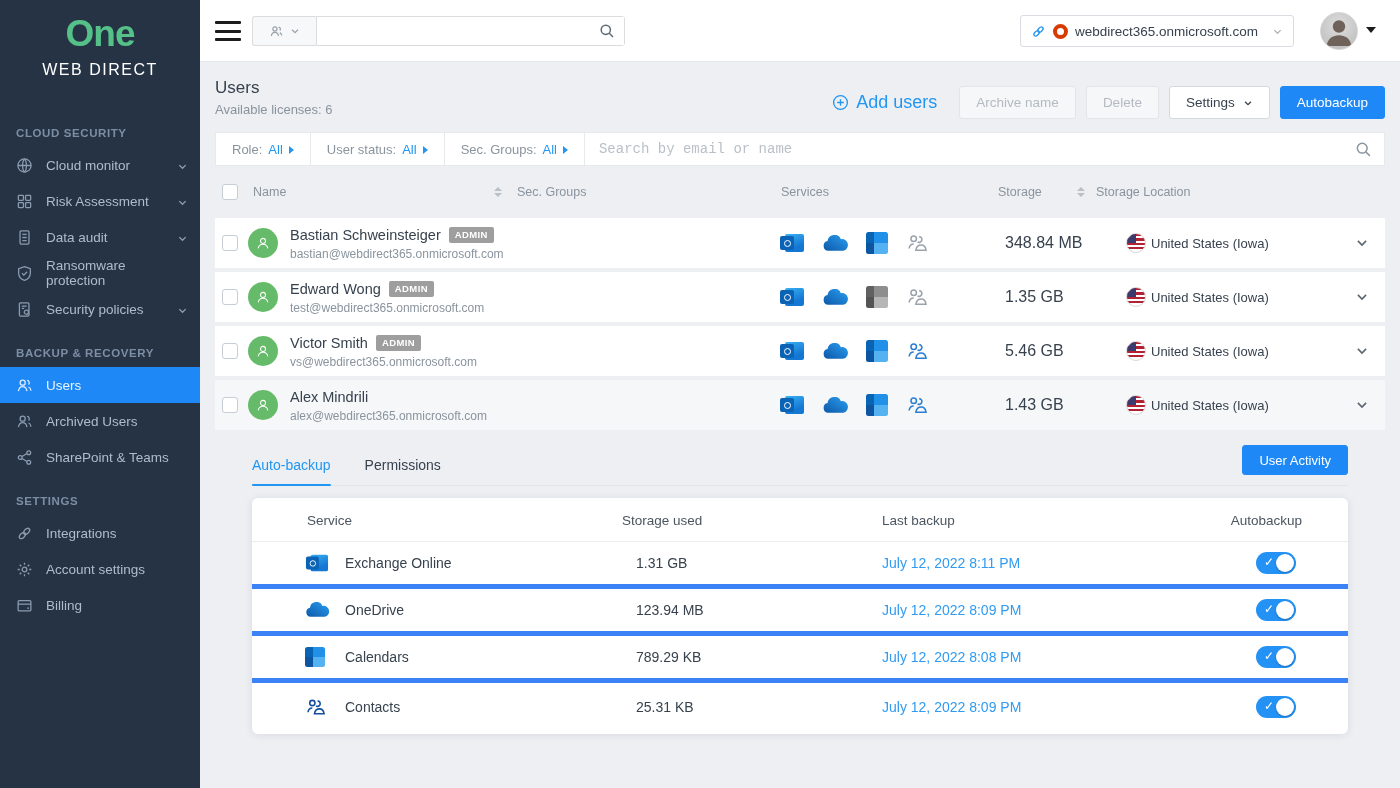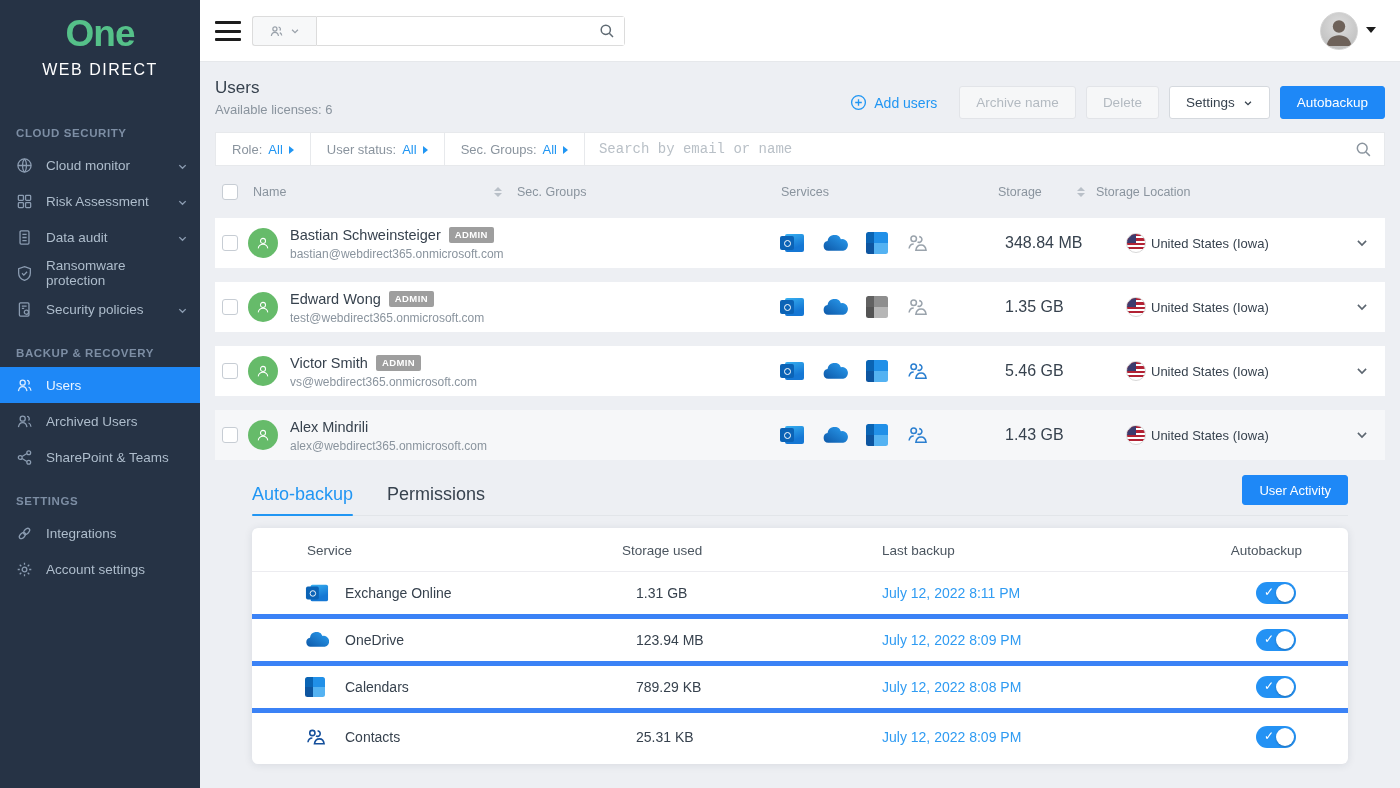--- a/index.html
+++ b/index.html
@@ -37,21 +37,21 @@
   .avatar { position:absolute; left:1120px; top:12px; width:38px; height:38px; border-radius:50%; overflow:hidden; background:radial-gradient(circle at 50% 35%, #dedede, #b9b9b9); border:1px solid #d6d6d6; cursor:pointer; }
   .caret-dn { position:absolute; left:1166px; top:27px; width:0; height:0; border-left:5px solid transparent; border-right:5px solid transparent; border-top:6px solid #1c1c1c; cursor:pointer; }
 
   .content { flex:1; background:#edeff3; padding:0 15px; position:relative; }
 
   
   .pagehead { position:relative; height:70px; }
   .ptitle { position:absolute; left:0; top:16px; font-size:17px; color:#37424e; font-weight:500; }
   .plic { position:absolute; left:0; top:40px; font-size:13px; color:#8a949e; }
   .actions { position:absolute; right:0; top:24px; display:flex; align-items:center; gap:10px; }
-  .addusers { display:flex; align-items:center; gap:7px; color:#2196f3; font-size:14px; cursor:pointer; margin-right:12px; }
+  .addusers { display:flex; align-items:center; gap:7px; color:#2196f3; font-size:18px; cursor:pointer; margin-right:12px; }
   .btn { height:33px; border-radius:3px; font-size:13.5px; display:inline-flex; align-items:center; justify-content:center; padding:0 16px; cursor:pointer; font-family:"Liberation Sans",sans-serif; }
   .btn.disabled { background:#f6f7f8; border:1px solid #e2e4e8; color:#b3bac1; cursor:default; }
   .btn.white { background:#fff; border:1px solid #d5d9de; color:#37424e; gap:8px; }
   .btn.blue { background:#1e88f7; border:1px solid #1e88f7; color:#fff; }
 
   
   .filterbar { height:34px; background:#fff; border:1px solid #e7e9ec; display:flex; align-items:stretch; }
   .fseg { display:flex; align-items:center; gap:6px; padding:0 16px; border-right:1px solid #e7e9ec; font-size:13px; color:#8a949e; cursor:pointer; }
   .fseg .fval { color:#2196f3; }
   .fplay { width:0; height:0; border-top:4px solid transparent; border-bottom:4px solid transparent; border-left:5px solid #2196f3; margin-top:1px; }
@@ -61,42 +61,42 @@
   .fsearch .mag { position:absolute; right:12px; top:8px; }
 
   
   .thead { position:relative; height:52px; }
   .thcell { position:absolute; top:50%; transform:translateY(-50%); font-size:12.5px; color:#8a949e; }
   .sort { position:absolute; top:50%; transform:translateY(-50%); display:flex; flex-direction:column; gap:2px; cursor:pointer; }
   .sort i { width:0; height:0; border-left:4px solid transparent; border-right:4px solid transparent; }
   .sort .up { border-bottom:4px solid #b9c0c8; }
   .sort .dn { border-top:4px solid #b9c0c8; }
   .checkbox { position:absolute; left:7px; top:50%; transform:translateY(-50%); width:16px; height:16px; border:1.5px solid #c7cdd4; border-radius:3px; background:#fff; cursor:pointer; }
-  .trow { position:relative; height:50px; background:#fff; margin-bottom:14px; cursor:pointer; }
+  .trow { position:relative; height:50px; background:#fff; margin-bottom:4px; cursor:pointer; }
   .trow.selected { background:#f6f7f9; }
   .gavatar { position:absolute; left:33px; top:50%; transform:translateY(-50%); width:30px; height:30px; border-radius:50%; background:#66bb6a; display:flex; align-items:center; justify-content:center; }
   .nameblock { position:absolute; left:75px; top:8px; }
   .uname { font-size:14.5px; color:#37424e; font-weight:500; display:inline; }
   .badge { display:inline-block; background:#9e9e9e; color:#fff; font-size:9.5px; font-weight:bold; letter-spacing:.4px; padding:2.5px 6px; border-radius:2px; margin-left:8px; vertical-align:2px; }
   .badge:empty { display:none; }
   .uemail { font-size:12px; color:#8a949e; margin-top:3px; }
   .svcs { position:absolute; left:565px; top:50%; transform:translateY(-50%); display:flex; align-items:center; gap:18px; }
   .svc { display:inline-flex; }
   .svc[data-state="off"] { filter:grayscale(1) brightness(1.12); }
   .svc-contacts { color:#2b7fd0; }
   .svc-contacts[data-state="off"] { color:#9aa3ac; filter:none; }
   .storval { position:absolute; left:790px; top:50%; transform:translateY(-50%); font-size:16px; color:#37424e; }
   .flag { position:absolute; left:911px; top:50%; transform:translateY(-50%); width:20px; height:20px; border-radius:50%; overflow:hidden; background:repeating-linear-gradient(180deg,#b22234 0 2.2px,#fff 2.2px 4.4px); border:1px solid #d8d8d8; }
   .flag i { position:absolute; left:0; top:0; width:9px; height:9px; background:#3c3b6e; }
   .locval { position:absolute; left:936px; top:50%; transform:translateY(-50%); font-size:13px; color:#37424e; }
   .rowchev { position:absolute; left:1140px; top:50%; transform:translateY(-50%); color:#5c6670; cursor:pointer; display:flex; }
 
   
   .tabsbar { margin:14px 37px 12px 37px; position:relative; height:42px; border-bottom:1px solid #e2e5e9; display:flex; align-items:center; gap:34px; }
-  .tab { font-size:18px; color:#37424e; cursor:pointer; position:relative; height:100%; display:flex; align-items:center; }
+  .tab { font-size:14px; color:#37424e; cursor:pointer; position:relative; height:100%; display:flex; align-items:center; }
   .tab.active { color:#2196f3; }
   .tab.active::after { content:""; position:absolute; left:0; right:0; bottom:-1px; height:2.5px; background:#2196f3; border-radius:1px; }
   .uactivity { position:absolute; right:0; top:1px; }
 
   
   .card { margin:0 37px; background:#fff; border-radius:6px; box-shadow:0 1px 8px rgba(30,40,60,.10); height:236px; }
   .chead { position:relative; height:44px; border-bottom:1px solid #ececf0; }
   .chcell { position:absolute; top:50%; transform:translateY(-50%); font-size:13.5px; color:#4b555f; }
   .crow { position:relative; height:47px; border-bottom:5px solid #3b82f6; }
   .crow:last-child { border-bottom:none; }
@@ -255,20 +255,29 @@
       <div class="nav-item">
         <span class="nicon">
             <svg viewBox="0 0 16 16" fill="none" stroke="currentColor" stroke-width="1.2">
               <circle cx="8" cy="8" r="2.2"></circle>
               <path d="M8 1.6v2M8 12.4v2M1.6 8h2M12.4 8h2M3.5 3.5L5 5M11 11l1.5 1.5M12.5 3.5L11 5M5 11l-1.5 1.5"></path>
             </svg>
           </span>
         <span class="nlabel">Account settings</span>
       </div>
 
+      <div class="nav-item">
+        <span class="nicon">
+            <svg viewBox="0 0 16 16" fill="none" stroke="currentColor" stroke-width="1.2">
+              <rect x="2" y="3.5" width="12" height="9.5" rx="1"></rect>
+              <path d="M2 6.8h12M10.5 10.5h1.8"></path>
+            </svg>
+          </span>
+        <span class="nlabel">Billing</span>
+      </div>
     </nav>
   </aside>
 
   <div class="main">
 
     <header class="topbar">
       <div class="burger">
           <i></i>
           <i></i>
           <i></i>
@@ -286,20 +295,31 @@
         </div>
         <div class="inp">
           <input type="text" style="">
           <span class="mag"><svg width="16" height="16" viewBox="0 0 16 16" fill="none" stroke="#5f6a73" stroke-width="1.5">
                 <circle cx="6.8" cy="6.8" r="4.6"></circle>
                 <path d="M10.3 10.3L14 14"></path>
               </svg></span>
         </div>
       </div>
 
+      <div class="domainbox">
+        <svg width="15" height="15" viewBox="0 0 16 16" fill="none" stroke="#2196f3" stroke-width="1.4">
+            <ellipse cx="6" cy="10" rx="3.4" ry="2.1" transform="rotate(-45 6 10)"></ellipse>
+            <ellipse cx="10" cy="6" rx="3.4" ry="2.1" transform="rotate(-45 10 6)"></ellipse>
+          </svg>
+        <span class="office-ic"></span>
+        <span class="dtext">webdirect365.onmicrosoft.com</span>
+        <svg width="11" height="11" viewBox="0 0 12 12" fill="none" stroke="#b0b6bd" stroke-width="1.5">
+            <path d="M2.5 4.5L6 8l3.5-3.5"></path>
+          </svg>
+      </div>
 
       <div class="avatar">
         <svg width="36" height="36" viewBox="0 0 36 36">
             <circle cx="18" cy="13.5" r="6.2" fill="#6e625a"></circle>
             <path d="M5.5 33c1.2-7.5 6.3-10.8 12.5-10.8S29.3 25.5 30.5 33z" fill="#6e625a"></path>
           </svg>
       </div>
       <span class="caret-dn"></span>
     </header>
 

